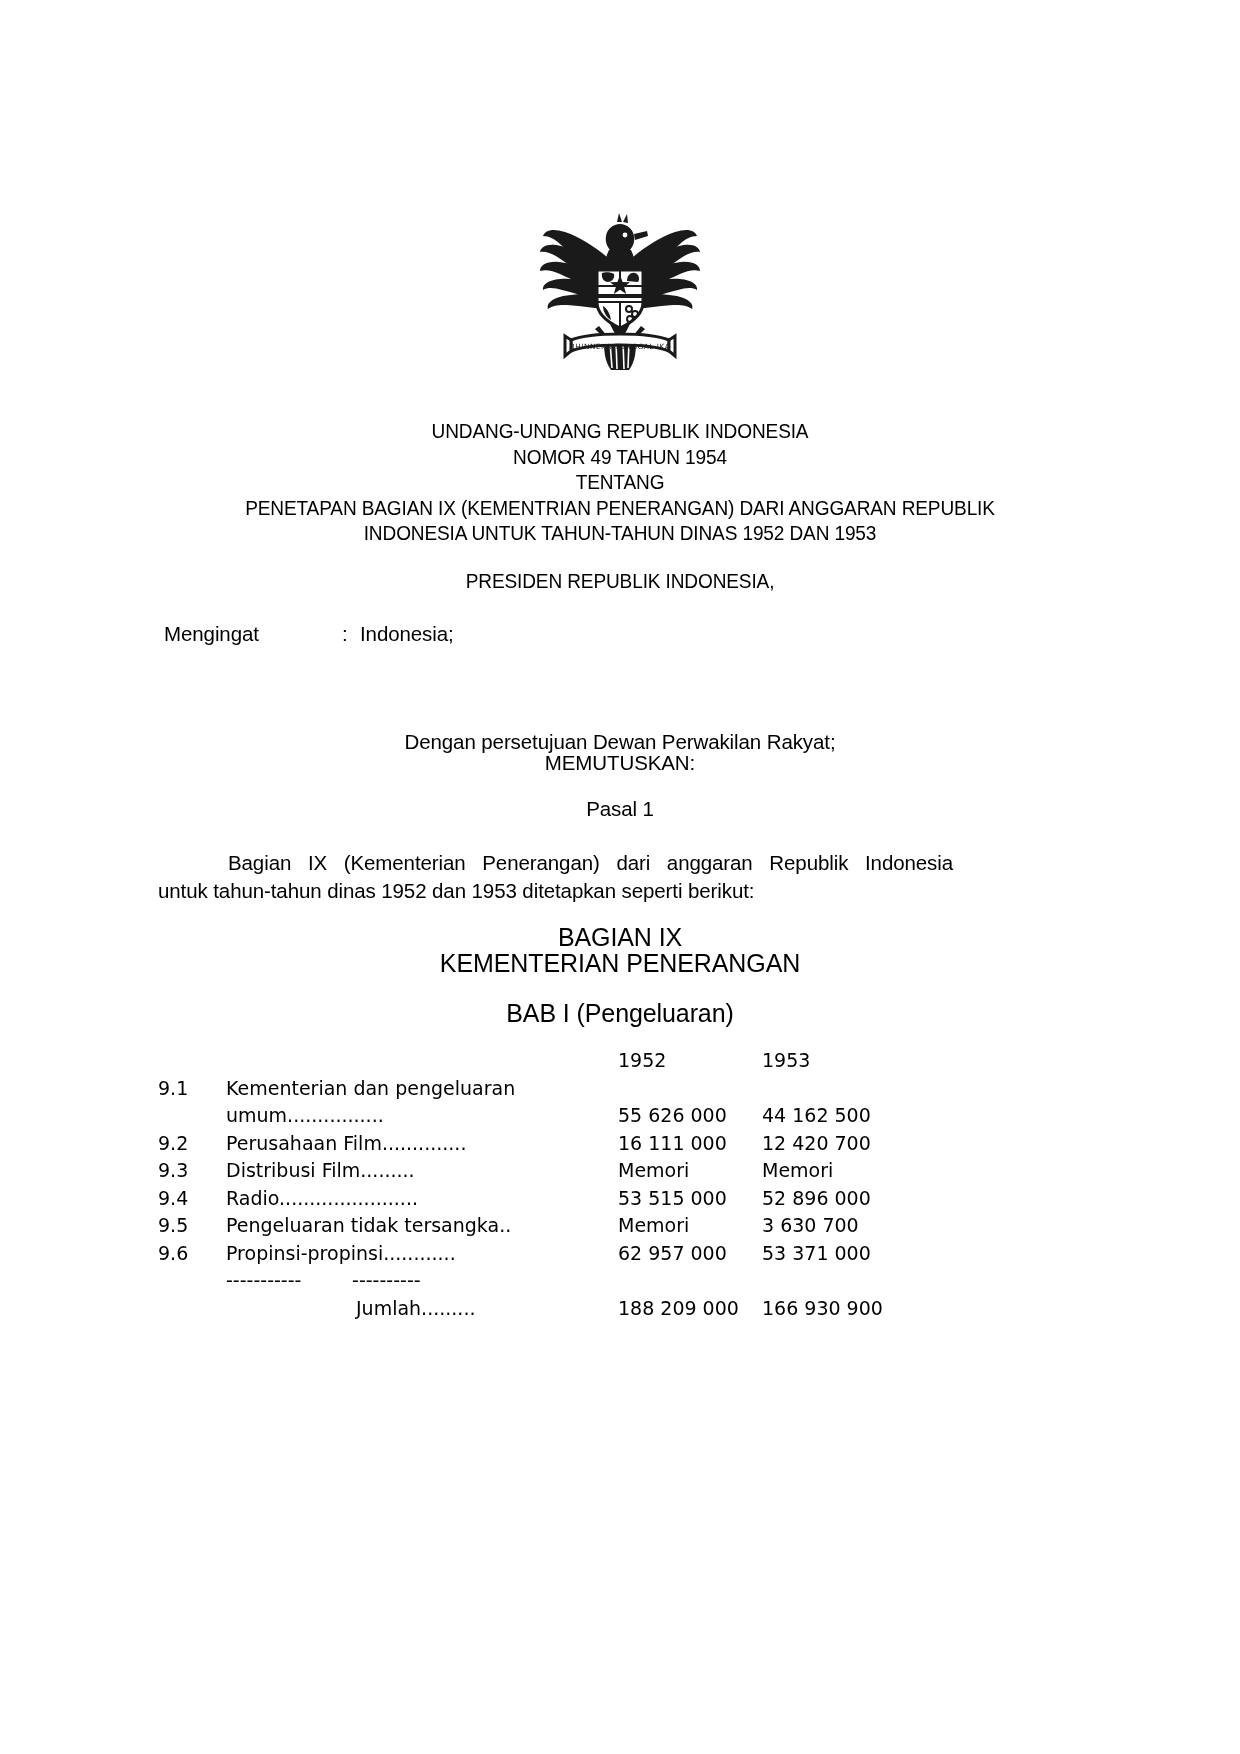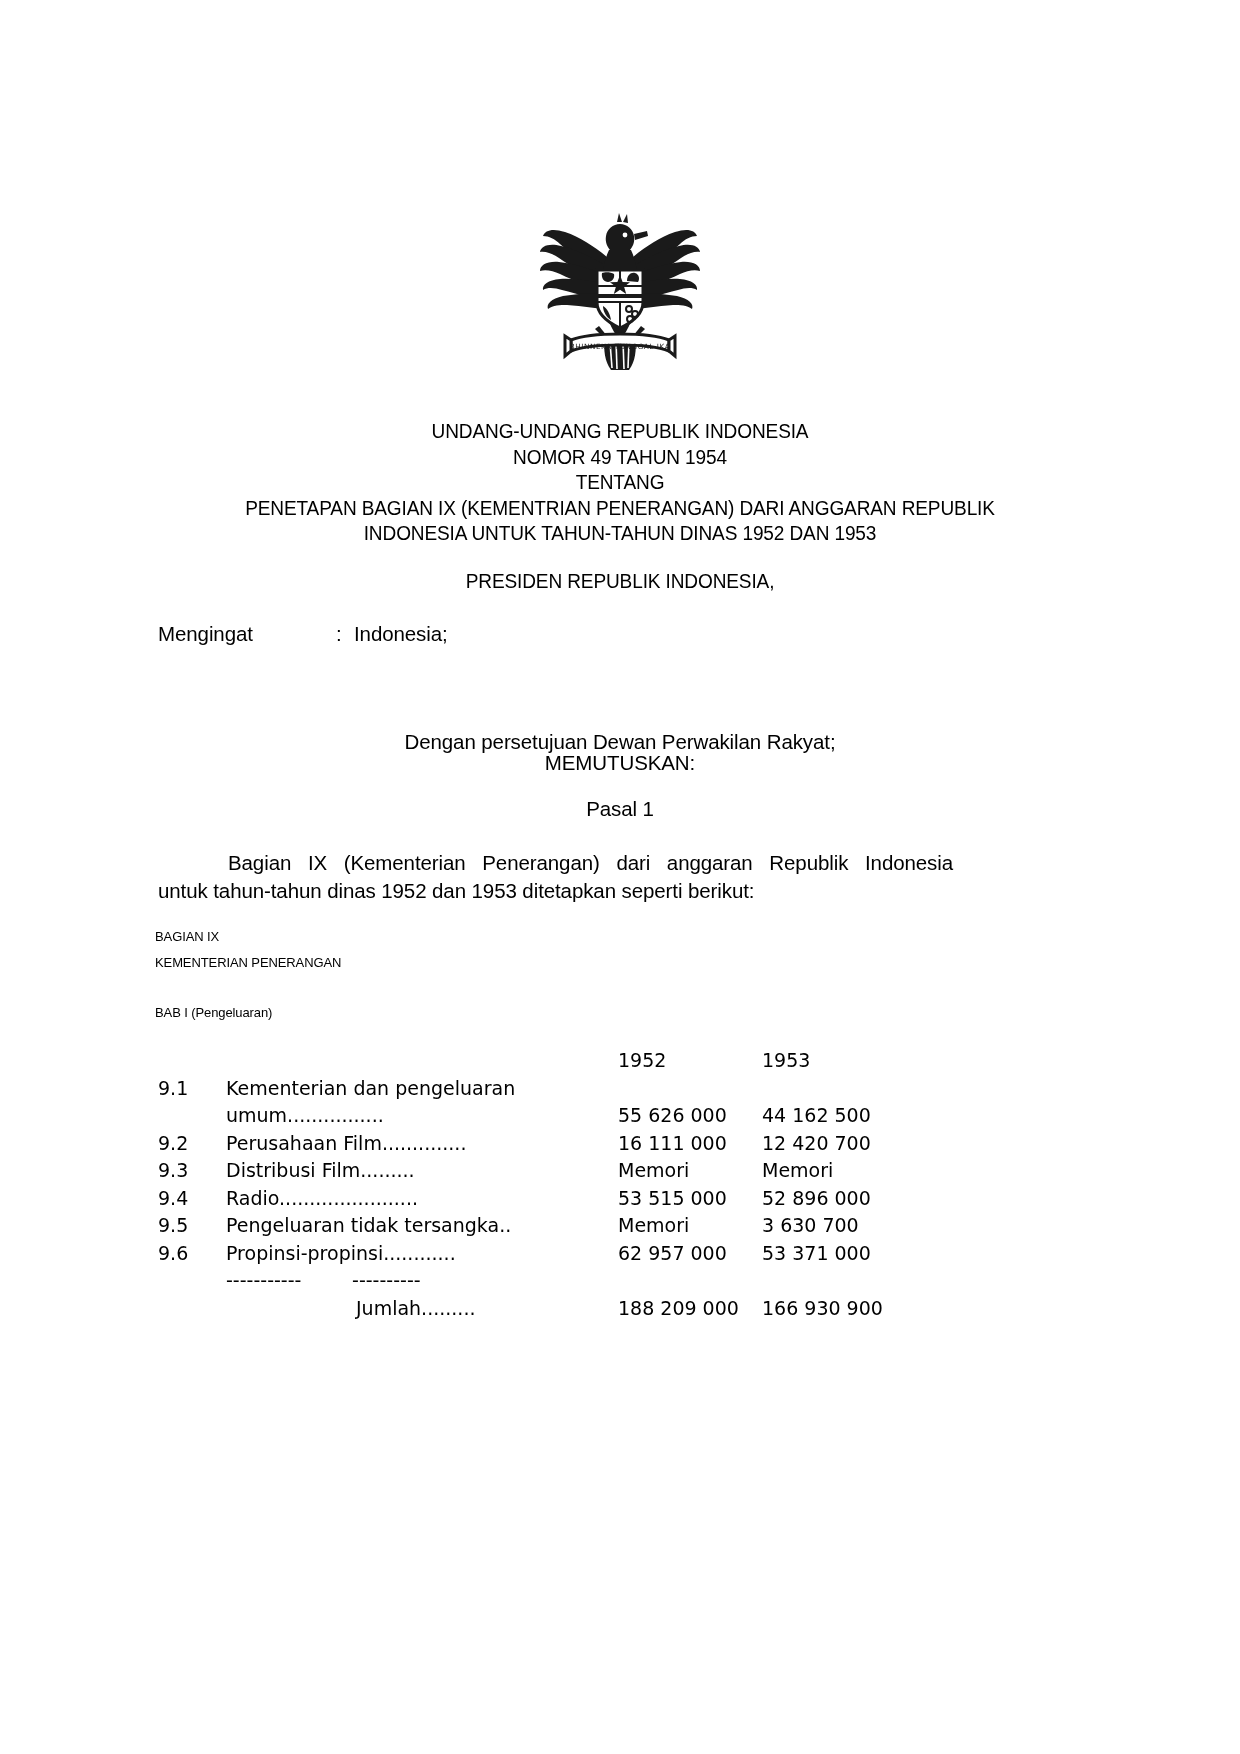--- a/index.html
+++ b/index.html
@@ -73,20 +73,21 @@
     top: 620px;
     left: 158px;
     width: 795px;
     font-size: 20.5px;
     line-height: 28px;
     letter-spacing: -0.1px;
   }
   .mengingat-row {
     display: flex;
     align-items: flex-start;
+    margin-left: 6px;
   }
   .mengingat-label {
     width: 178px;
     flex: 0 0 178px;
     white-space: nowrap;
   }
   .mengingat-colon {
     width: 18px;
     flex: 0 0 18px;
   }
@@ -137,21 +138,22 @@
     text-align-last: justify;
     text-indent: 70px;
   }
   .body-par .p-ln2 { display: block; }
 
   
   .sect-head {
     position: absolute;
     left: 155px;
     width: 930px;
-    font-size: 13px;
+    text-align: center;
+    font-size: 25px;
     line-height: 26px;
     letter-spacing: -0.1px;
   }
   #bagian-head { top: 924px; }
   #bab-head { top: 1000px; }
 
   
   .budget {
     position: absolute;
     top: 1047px;

